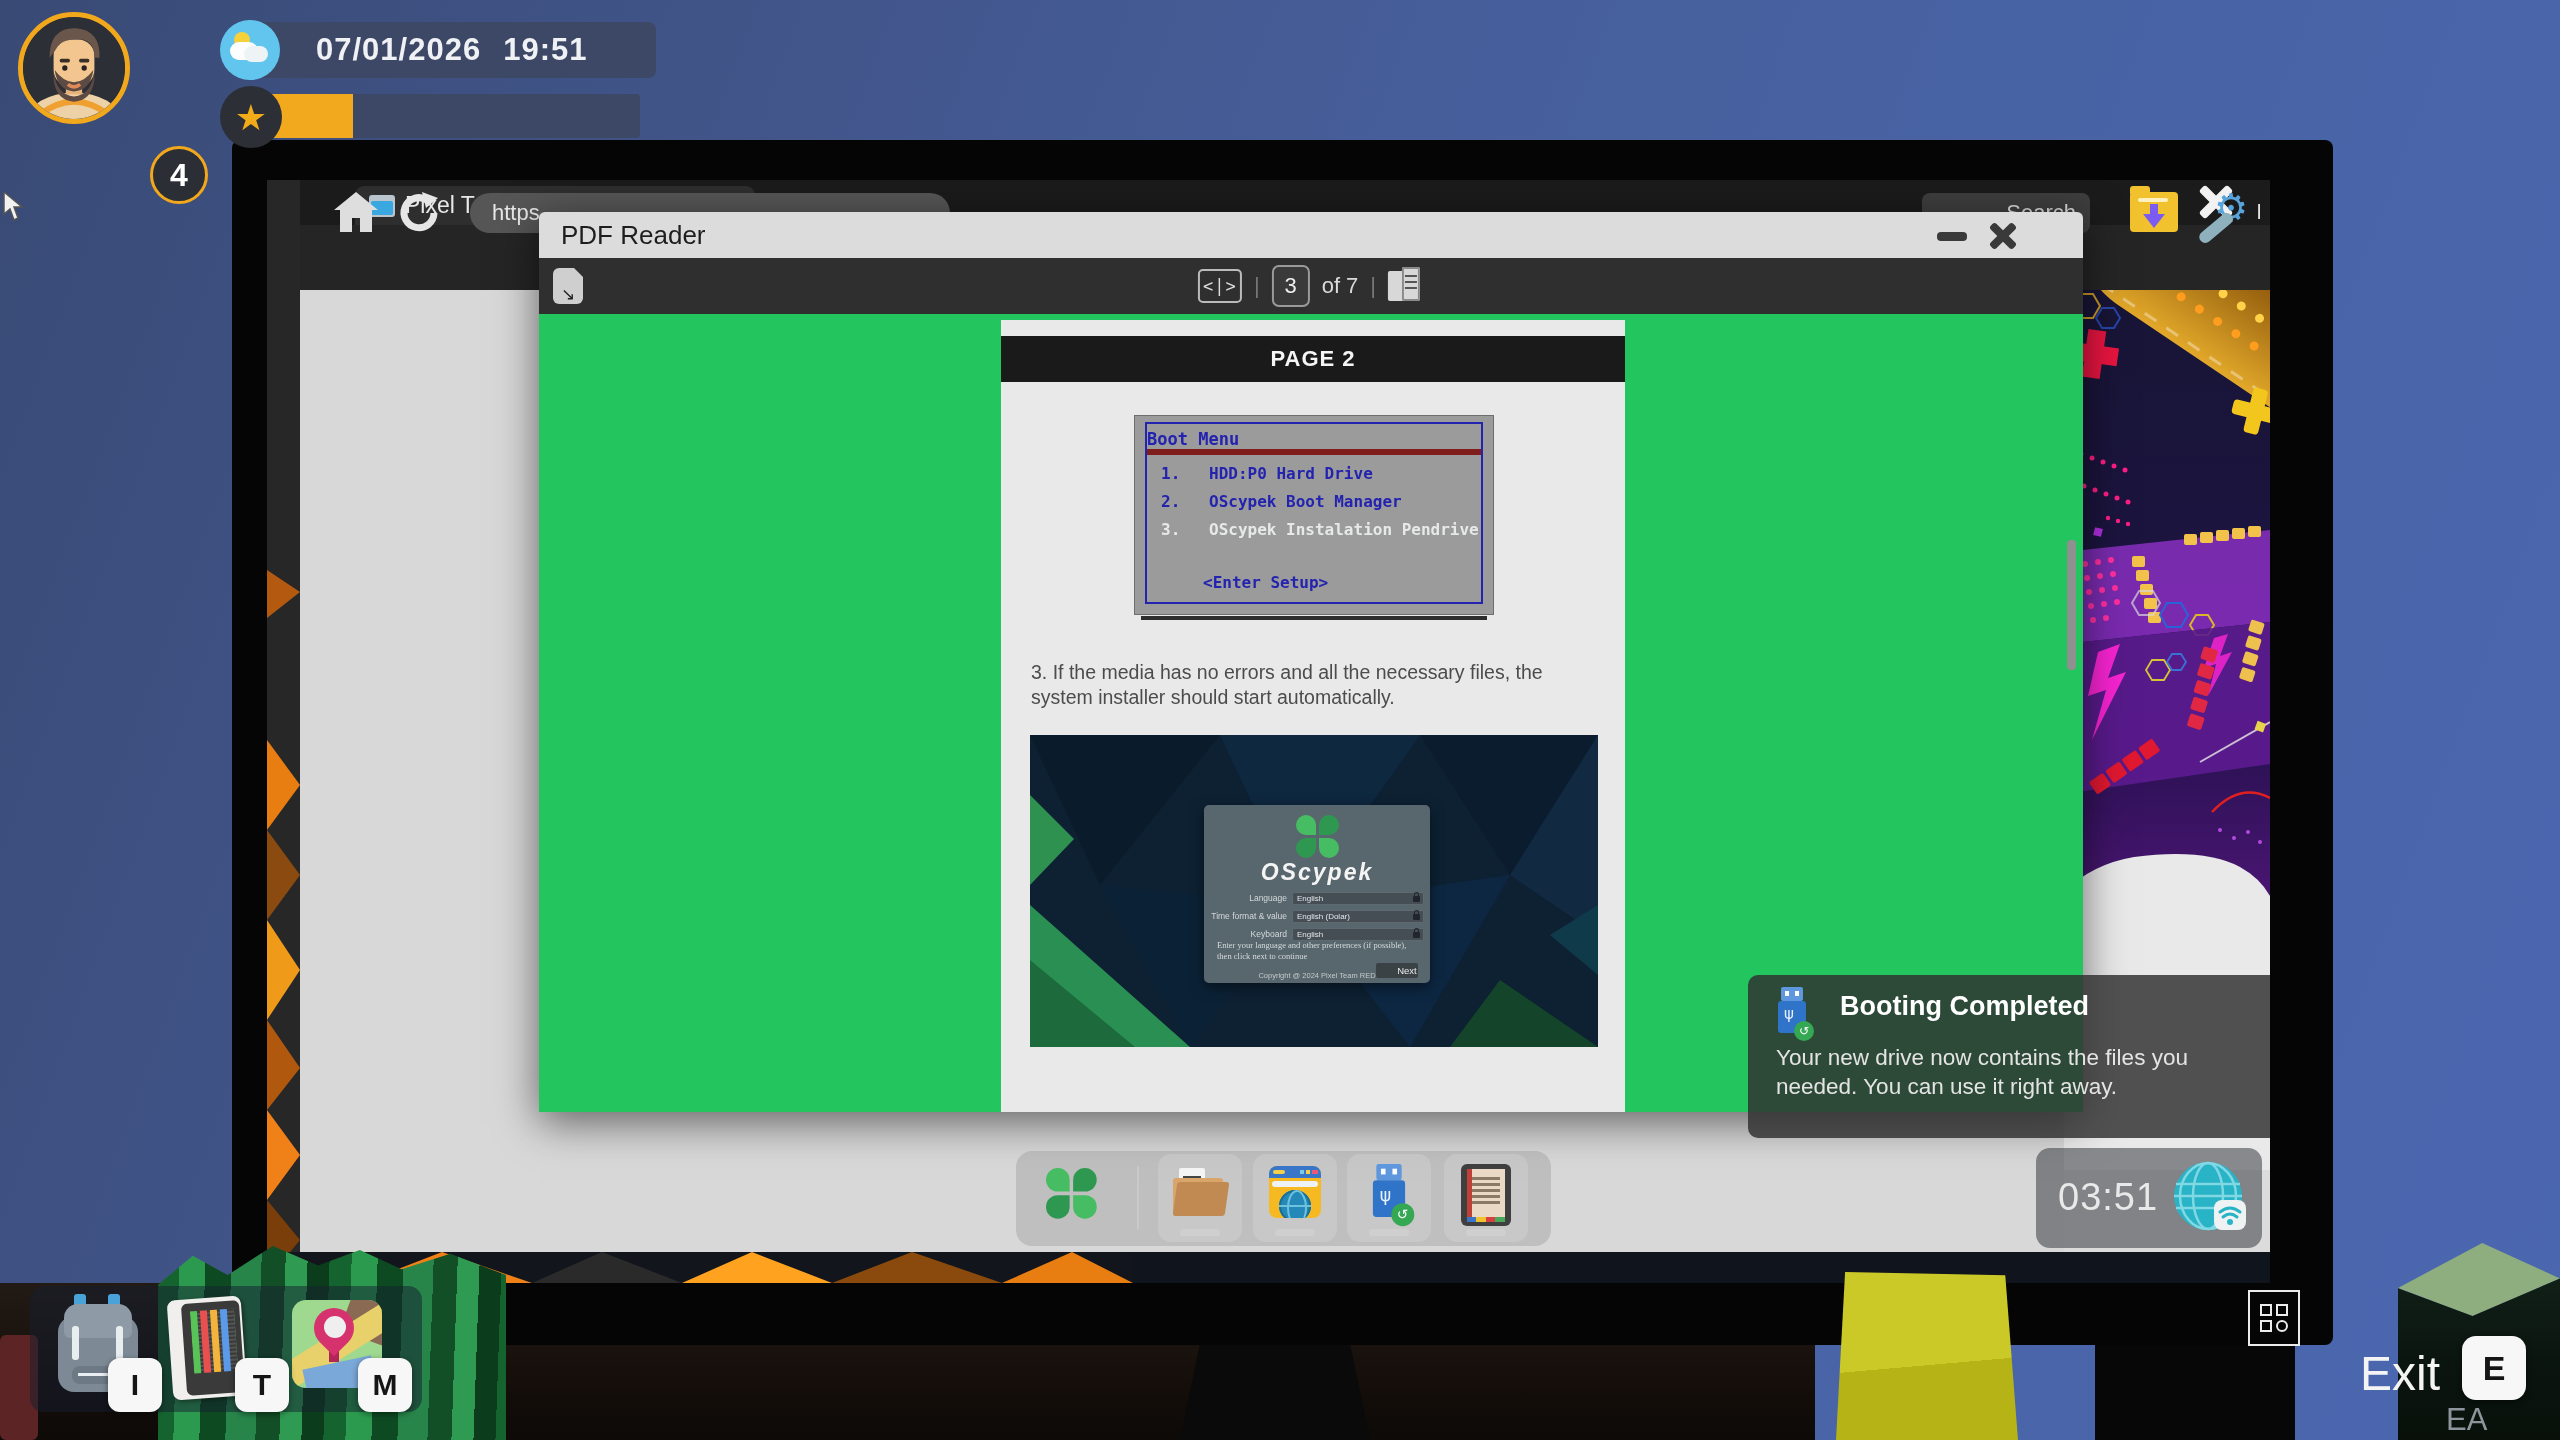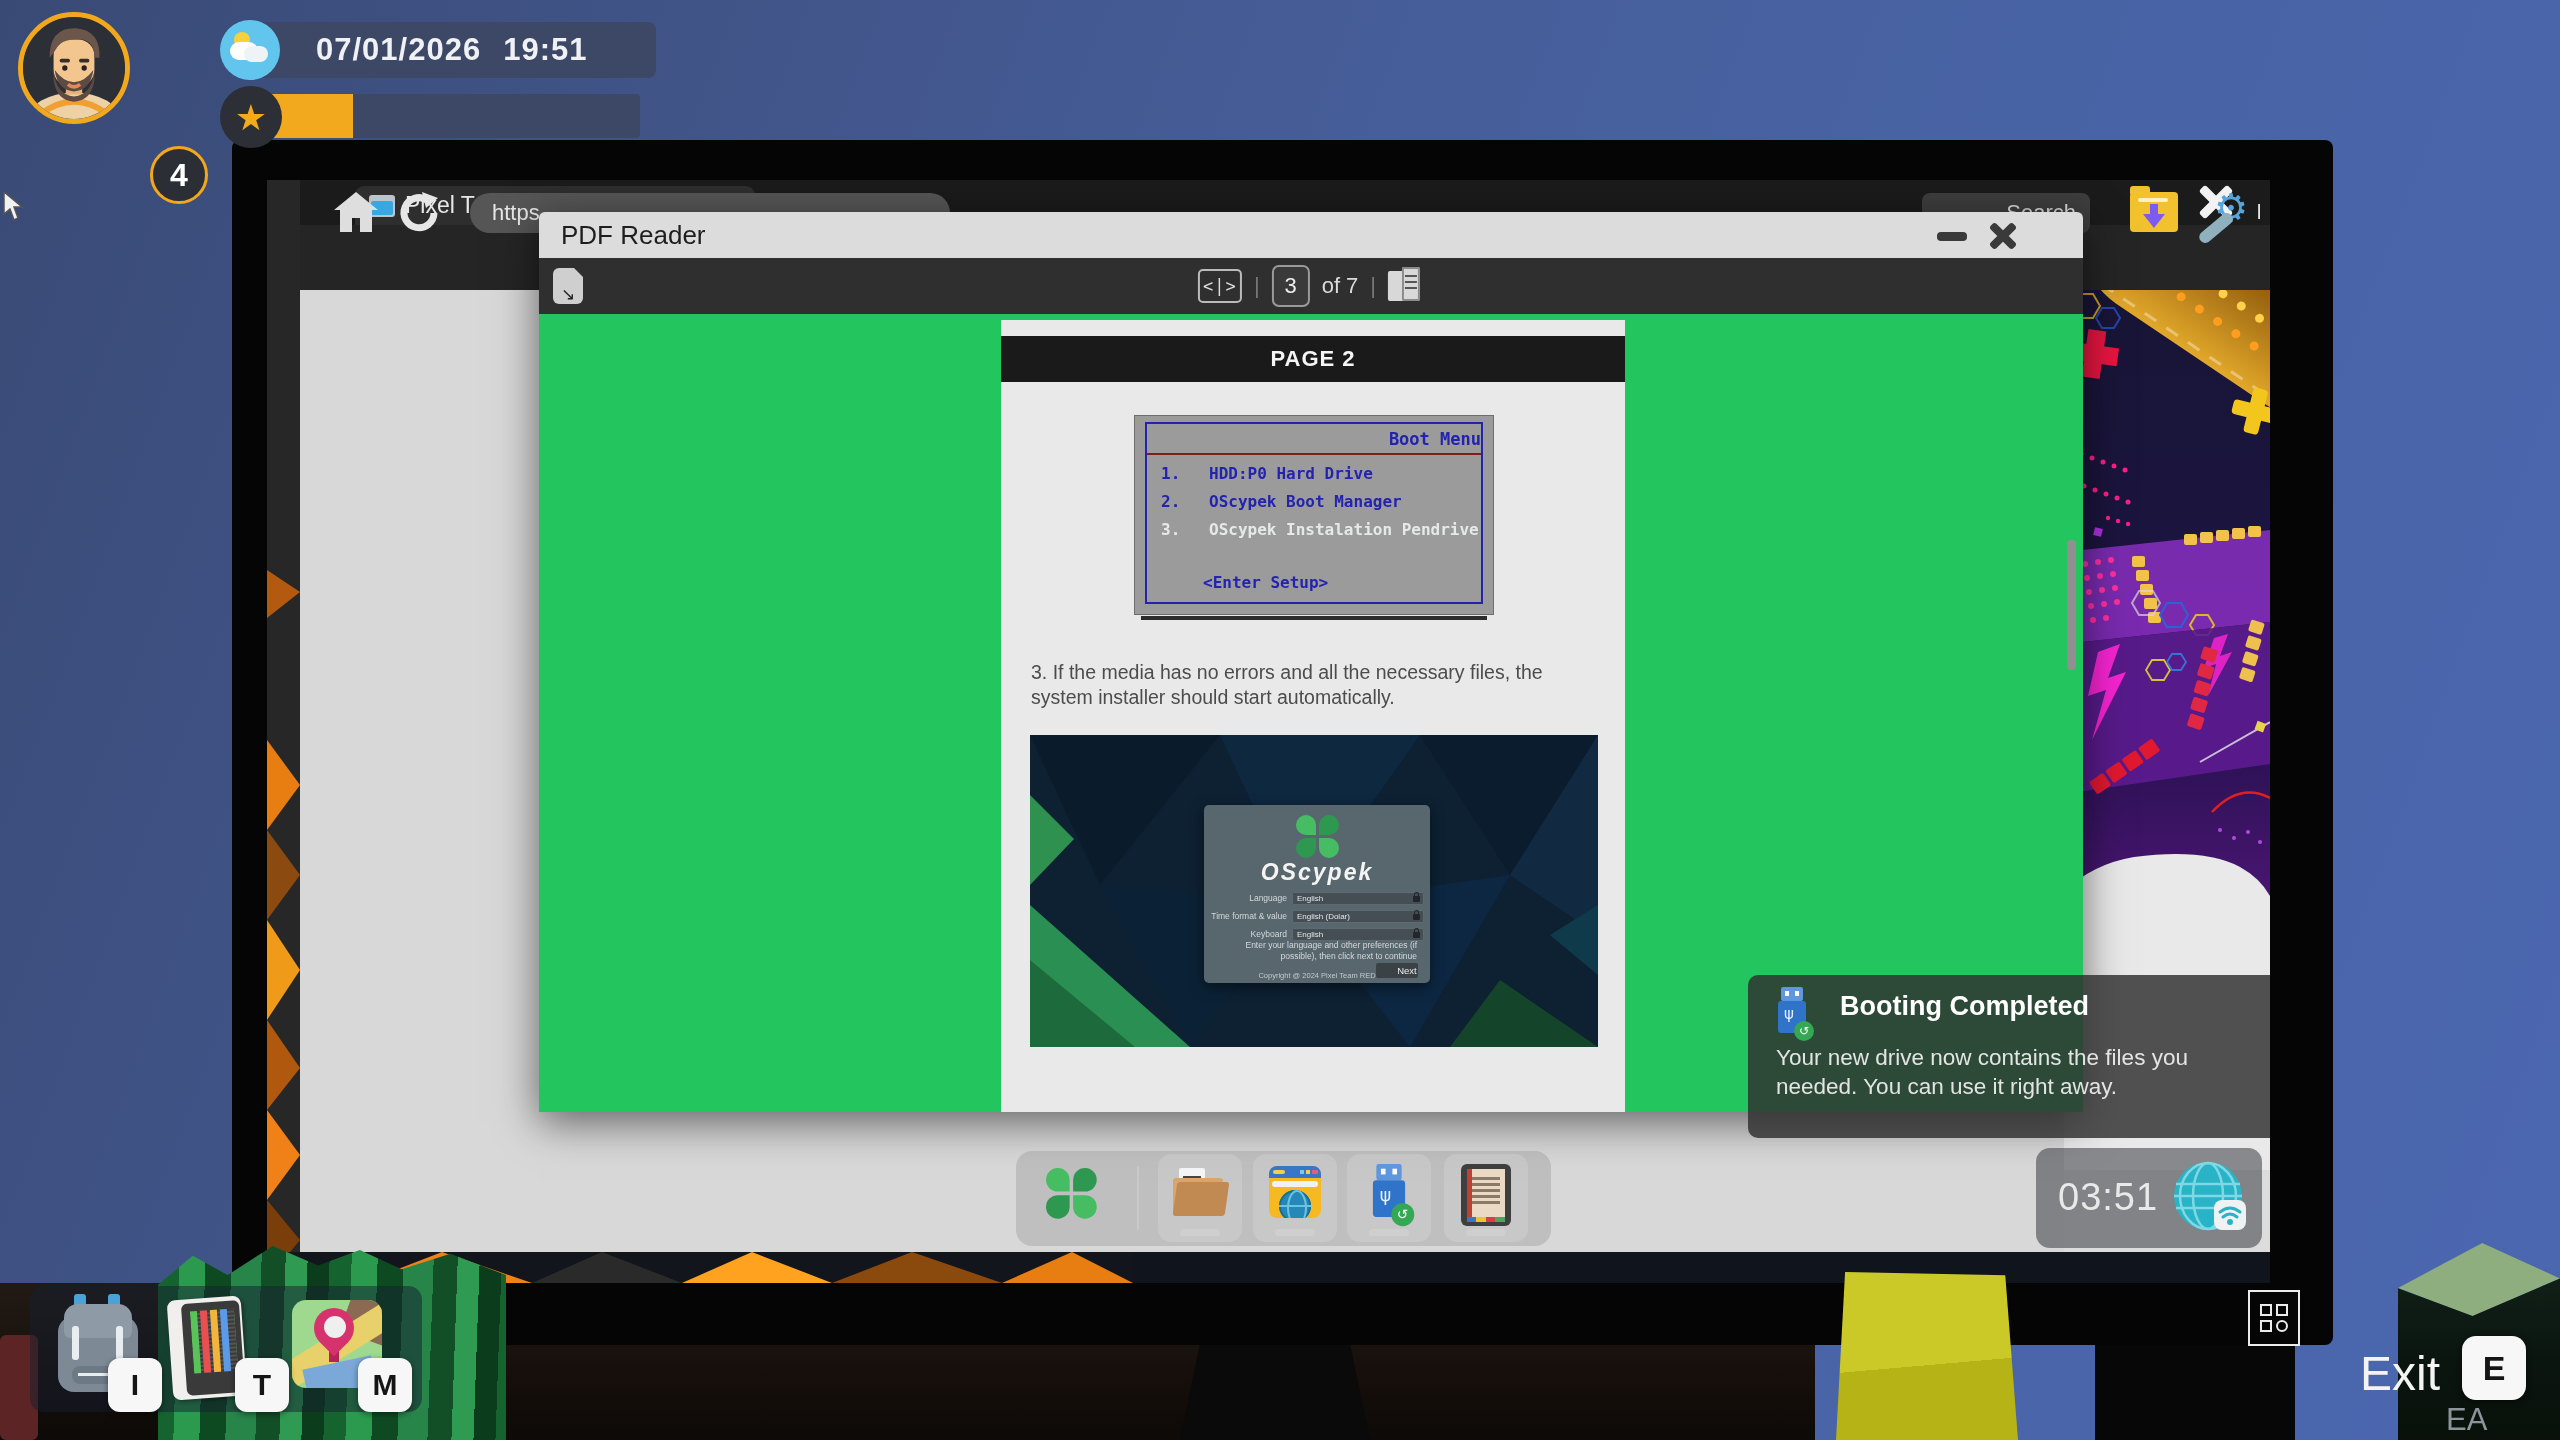--- a/index.html
+++ b/index.html
@@ -97,21 +97,21 @@
   .pscroll{left:1528px;top:328px;width:9px;height:130px;background:#909090;border-radius:4px;}
 
   
   .page{left:462px;top:6px;width:624px;height:900px;background:#e9e9e9;}
   .pageband{left:0;top:16px;width:624px;height:46px;background:#1a1a1a;color:#f5f5f5;font-size:22px;font-weight:bold;
             display:flex;align-items:center;justify-content:center;letter-spacing:1px;}
   .bootbox{left:133px;top:95px;width:360px;height:200px;background:#9b9b9b;border:1px solid #6e6e6e;}
   .bootbox::after{content:"";position:absolute;left:6px;right:6px;bottom:-6px;height:4px;background:#2c2c2c;}
   .bootin{position:absolute;left:10px;top:6px;right:10px;bottom:10px;border:2px solid #2323b0;
           font-family:"DejaVu Sans Mono",monospace;font-weight:bold;color:#2323b0;}
-  .boottitle{text-align:right;font-size:17px;padding-top:5px;height:31px;border-bottom:2px solid #7f1d1d;}
+  .boottitle{text-align:left;font-size:17px;padding-top:5px;height:31px;border-bottom:6px solid #7f1d1d;}
   .bootrow{display:flex;font-size:16px;margin-top:9px;padding-left:14px;}
   .bootrow .n{width:48px;}
   .bootrow:nth-of-type(4){color:#e7e9e9;}
   .bootfooter{position:absolute;left:56px;bottom:10px;font-size:16px;}
   .ppara{left:30px;top:340px;width:515px;color:#4c4c4c;font-size:19.5px;line-height:1.27;}
   .shot{left:29px;top:415px;width:568px;height:312px;overflow:hidden;background:#0d2133;}
   .osdlg{left:174px;top:70px;width:226px;height:178px;background:rgba(92,106,112,.96);border-radius:5px;
          box-shadow:0 4px 14px rgba(0,0,0,.5);color:#e8ecee;}
   .leafgrid{display:grid;grid-template-columns:20px 20px;grid-template-rows:20px 20px;gap:3px;}
   .leafgrid i{background:#3fae58;}
@@ -120,21 +120,21 @@
   .leafgrid i:nth-child(3){border-radius:50% 0 50% 50%;background:#2f9850;}
   .leafgrid i:nth-child(4){border-radius:0 50% 50% 50%;background:#46bd62;}
   .oslogo{left:92px;top:10px;}
   .osname{left:0;top:54px;width:226px;text-align:center;font-size:23px;font-weight:bold;letter-spacing:2px;color:#f4f4f4;font-style:italic;}
   .osrow{position:absolute;left:6px;width:214px;height:14px;display:flex;align-items:center;}
   .osrow .lab{width:82px;text-align:right;font-size:8.5px;color:#d3d9db;padding-right:5px;}
   .osrow .sel{flex:1;height:13px;background:#454e54;border:1px solid #5f6a70;border-radius:2px;
               font-size:8px;color:#e2e6e8;display:flex;align-items:center;padding:0 4px;position:relative;}
   .lk{position:absolute;right:3px;bottom:2px;width:7px;height:6px;background:#20262b;border-radius:1px;}
   .lk::before{content:"";position:absolute;left:1px;top:-4px;width:3px;height:4px;border:1.5px solid #20262b;border-bottom:none;border-radius:3px 3px 0 0;}
-  .oscap{left:13px;top:135px;width:200px;text-align:right;font-size:8.5px;line-height:1.25;color:#d4dadc;}
+  .oscap{left:13px;top:135px;width:200px;text-align:left;font-size:8.5px;line-height:1.25;color:#d4dadc;font-family:Liberation Serif, serif;}
   .osnext{left:172px;top:158px;width:42px;height:15px;background:#3b4246;border-radius:2px;color:#ebebeb;
           font-size:9.5px;display:flex;align-items:center;justify-content:center;padding-left:20px;}
   .oscopy{left:0;top:166px;width:226px;text-align:center;font-size:7.5px;color:#c3c9cb;}
 
   
   .notif{left:1481px;top:795px;width:522px;height:163px;background:rgba(46,46,46,.82);border-radius:10px 0 0 10px;color:#fff;}
   .notif .title{position:absolute;left:92px;top:16px;font-size:27px;font-weight:bold;}
   .notif .body{position:absolute;left:28px;top:68px;width:468px;font-size:22.5px;line-height:1.3;color:#e4e4e4;}
   .usb{width:36px;height:52px;}
   .usb .cap{position:absolute;left:7px;top:0;width:22px;height:14px;background:#5e97dd;border-radius:2px;}

